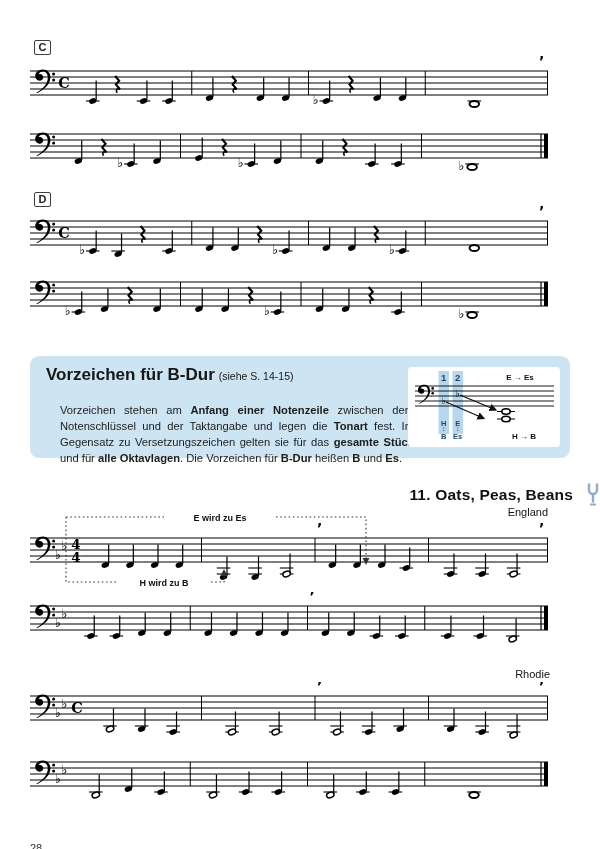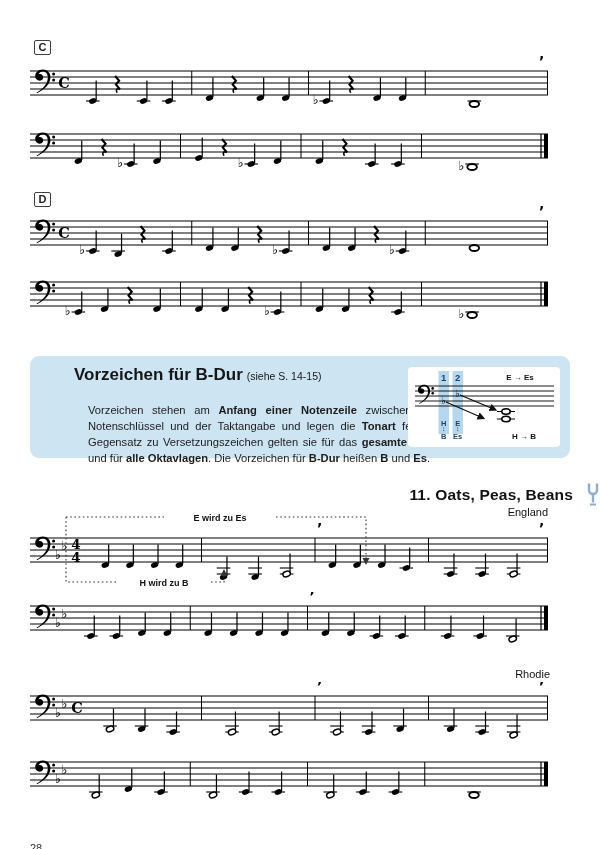--- a/index.html
+++ b/index.html
@@ -5,21 +5,21 @@
   html,body{margin:0;padding:0;background:#fff;}
   .page{position:relative;width:600px;height:849px;background:#fff;overflow:hidden;
         font-family:"Liberation Sans",sans-serif;color:#1a1a1a;}
   .marker{position:absolute;border:1.5px solid #3f3f3f;border-radius:2px;
           font-size:11px;font-weight:bold;line-height:13px;padding:0 3.5px;color:#222;background:#fff;}
   .sys{position:absolute;left:30px;}
   .song-title-row{position:absolute;left:0;width:600px;display:flex;justify-content:flex-end;
                   align-items:center;gap:13px;}
   .song-title{font-size:15.5px;font-weight:bold;color:#111;letter-spacing:.2px;}
   .region{position:absolute;font-size:11px;font-weight:normal;color:#111;}
-  .infobox{position:absolute;left:30px;top:356px;width:540px;height:102px;border-radius:9px;box-sizing:border-box;padding-left:28px;}
+  .infobox{position:absolute;left:30px;top:356px;width:540px;height:102px;border-radius:9px;box-sizing:border-box;}
   .infobox .inner{position:relative;width:100%;height:100%;}
   .ib-title{position:absolute;left:16px;top:9px;font-size:17px;font-weight:bold;color:#161616;}
   .ib-title small{font-size:10.5px;font-weight:normal;margin-left:4px;}
   .ib-body{position:absolute;left:30px;top:36px;width:354px;font-size:11.2px;line-height:1.42;
            text-align:justify;color:#1c1c1c;}
   .ib-inset{position:absolute;right:10px;top:11px;width:152px;height:80px;background:#fff;border-radius:4px;}
   .pagenum{position:absolute;left:30px;top:842px;font-size:11px;color:#333;}
   svg{display:block;}
 </style>
 </head>

